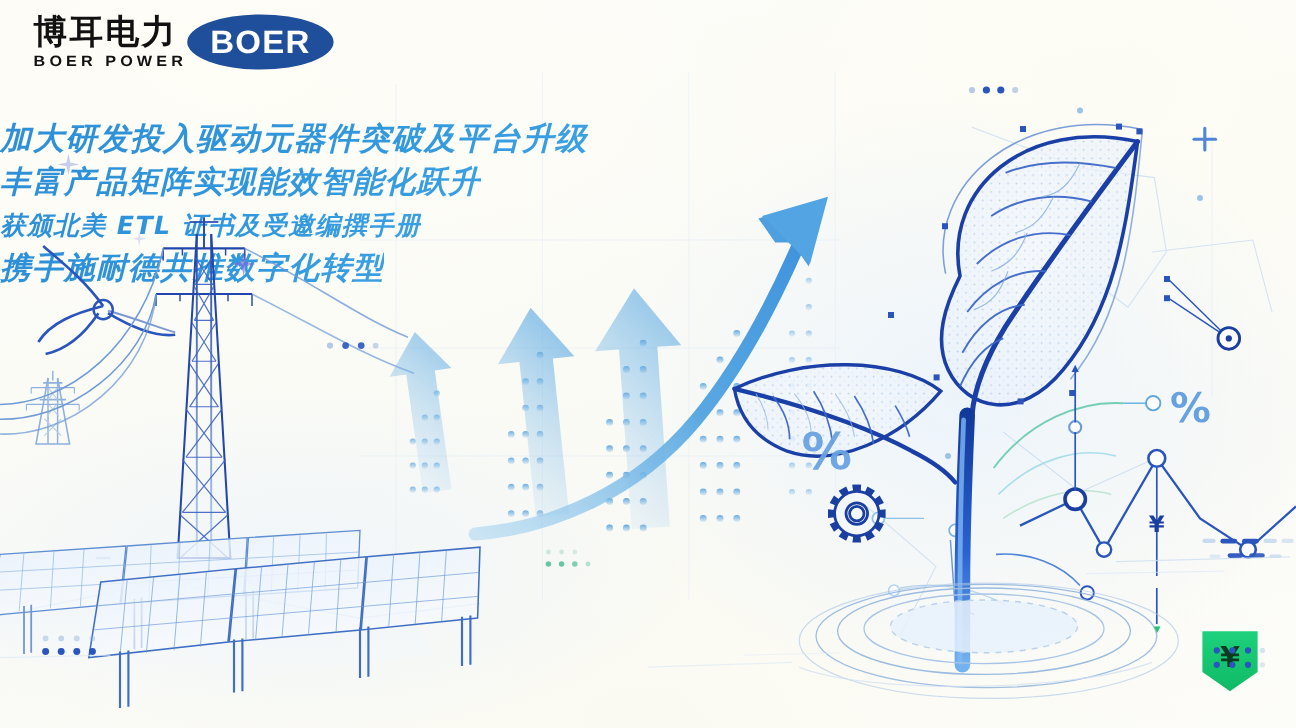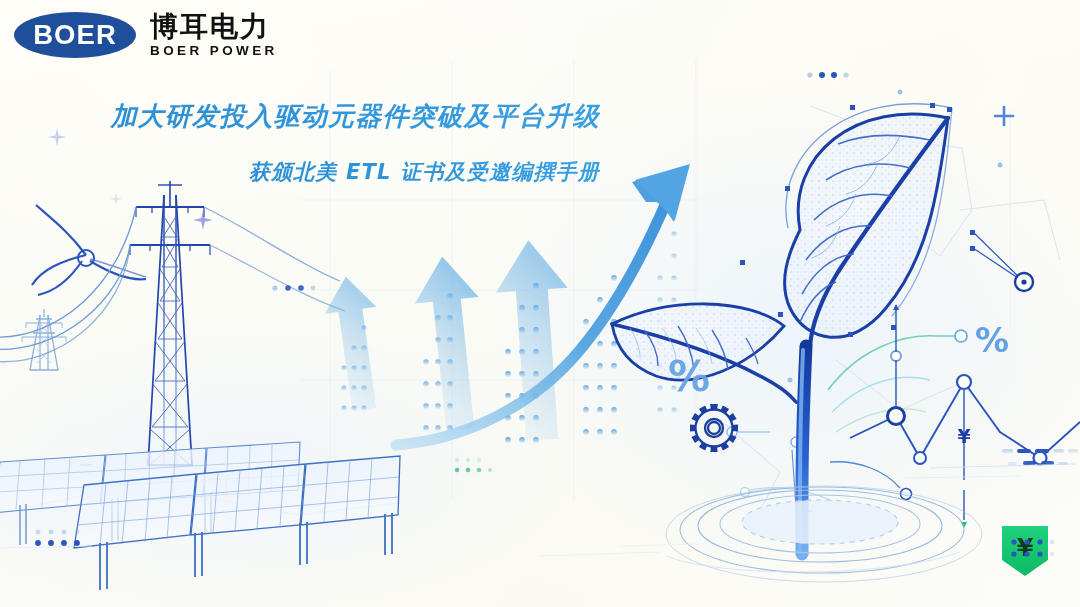--- a/index.html
+++ b/index.html
@@ -39,23 +39,22 @@
   }
   #logo-cn-bot{
     font-size:13.5px;font-weight:bold;color:#111111;letter-spacing:3.4px;line-height:1;
     margin-top:3px;font-family:"Liberation Sans",sans-serif;
     transform:scaleY(0.92);transform-origin:left center;
   }
 
   
   #headline{
     left:0px;top:98px;width:600px;
-    display:flex;flex-direction:column;align-items:flex-end;
+    display:flex;flex-direction:column;align-items:flex-start;
     font-family:"DejaVu Sans","Liberation Sans",sans-serif;
-    gap:20px;
   }
   #headline .hl{
     font-size:25.5px;font-weight:bold;font-style:italic;
     letter-spacing:1.2px;line-height:36px;white-space:nowrap;
     color:#2f93d8;
     background:linear-gradient(100deg,#2e8fd6 0%,#2f95dc 45%,#3aa0e2 100%);
     -webkit-background-clip:text;background-clip:text;
     -webkit-text-fill-color:transparent;
     text-shadow:0 0 0 rgba(0,0,0,0);
   }
@@ -89,32 +88,34 @@
       <line x1="574" y1="60" x2="574" y2="500"></line>
       <line x1="696" y1="60" x2="696" y2="430"></line>
       <line x1="1010" y1="110" x2="1010" y2="330"></line>
       <line x1="300" y1="200" x2="700" y2="200"></line>
       <line x1="300" y1="290" x2="700" y2="290"></line>
       <line x1="300" y1="380" x2="700" y2="380"></line>
     </g>
   </svg>
 
   <div id="logo" class="abs">
-    <div id="logo-ellipse">
-      <span>BOER</span>
-    </div>
     <div id="logo-cn">
       <div id="logo-cn-top">博耳电力</div>
       <div id="logo-cn-bot">BOER POWER</div>
     </div>
+    <div id="logo-ellipse">
+      <span>BOER</span>
+    </div>
   </div>
 
   <div id="headline" class="abs">
     <div class="hl l1">加大研发投入驱动元器件突破及平台升级</div>
+    <div class="hl l2">丰富产品矩阵实现能效智能化跃升</div>
     <div class="hl l3">获颁北美 ETL 证书及受邀编撰手册</div>
+    <div class="hl l4">携手施耐德共推数字化转型</div>
   </div>
 
   <svg class="abs" style="left:0px;top:215px;" width="400" height="392" viewBox="0 0 400 392">
     <defs>
       <linearGradient id="panelFill" x1="0" y1="0" x2="0.3" y2="1">
         <stop offset="0%" stop-color="#eaf2fc" stop-opacity="0.95"></stop>
         <stop offset="100%" stop-color="#f7fafe" stop-opacity="0.6"></stop>
       </linearGradient>
       <linearGradient id="twrG" x1="0" y1="0" x2="0" y2="1">
         <stop offset="0%" stop-color="#2346ad"></stop>

